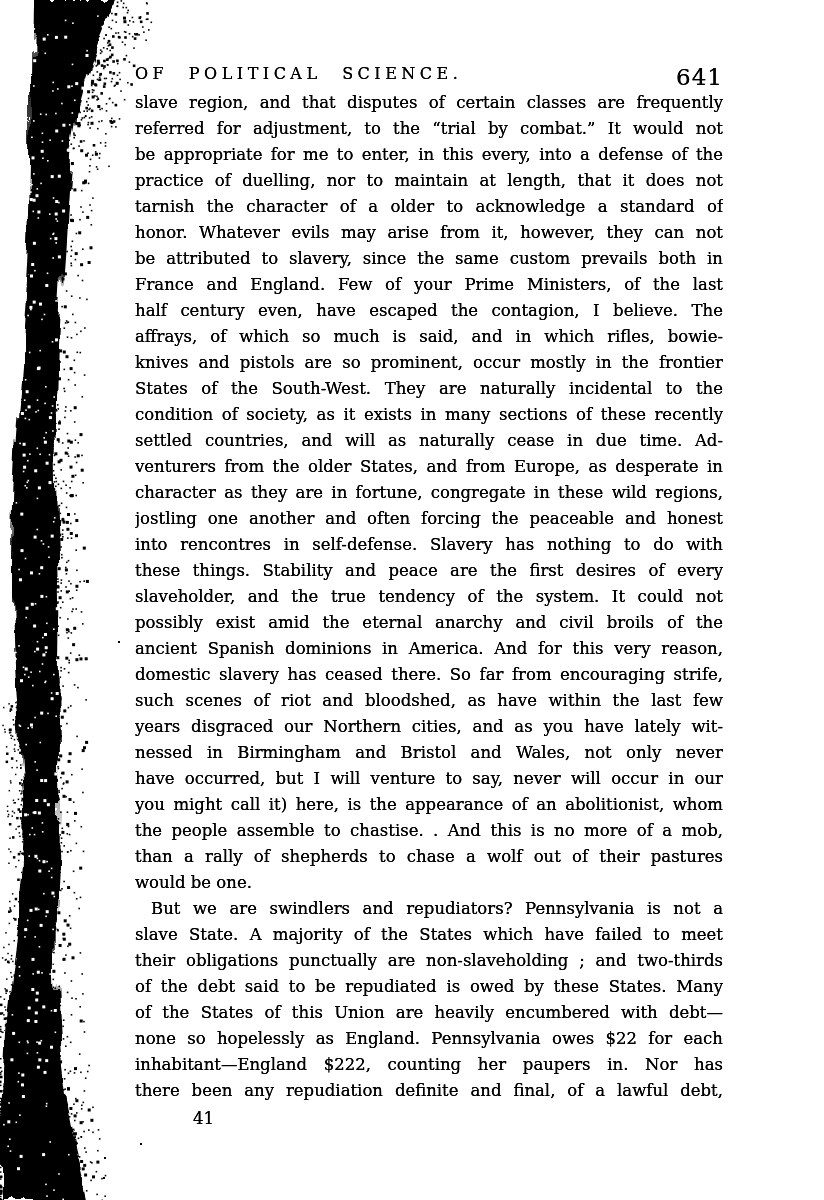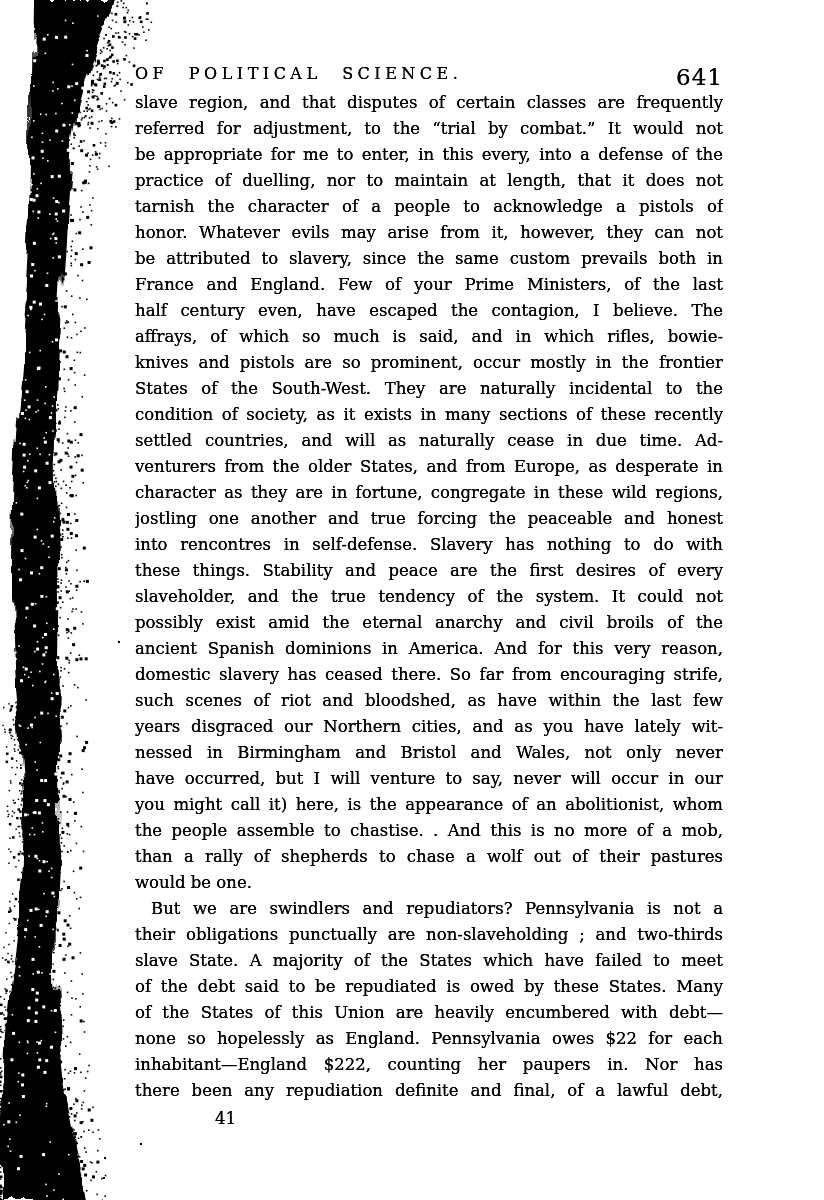--- a/index.html
+++ b/index.html
@@ -20,21 +20,21 @@
   }
   .text-block{margin-top:4px;}
   .line{
     font-size:16.5px;line-height:26px;height:26px;overflow:hidden;
     text-align:justify;text-align-last:justify;-moz-text-align-last:justify;
     text-shadow:0 0 0.6px #000;white-space:normal;
   }
   .line.last{text-align-last:left;-moz-text-align-last:left;}
   .line.indent{text-indent:16px;}
   .signature{
-    margin-top:3px;margin-left:80px;font-size:16.5px;line-height:24px;
+    margin-top:3px;margin-left:58px;font-size:16.5px;line-height:24px;
     text-shadow:0 0 0.6px #000;
   }
 </style>
 </head>
 <body>
 
 <div class="page">
 
   <svg class="binding-svg" width="160" height="1200" viewBox="0 0 160 1200">
     <defs>
@@ -1376,52 +1376,52 @@
       <span class="header-title">OF POLITICAL SCIENCE.</span>
       <span class="page-number">641</span>
     </div>
 
     <div class="text-block">
         <div>
           <div class="line">slave region, and that disputes of certain classes are frequently</div>
           <div class="line">referred for adjustment, to the “trial by combat.” It would not</div>
           <div class="line">be appropriate for me to enter, in this every, into a defense of the</div>
           <div class="line">practice of duelling, nor to maintain at length, that it does not</div>
-          <div class="line">tarnish the character of a people to acknowledge a pistols of</div>
+          <div class="line">tarnish the character of a older to acknowledge a standard of</div>
           <div class="line">honor. Whatever evils may arise from it, however, they can not</div>
           <div class="line">be attributed to slavery, since the same custom prevails both in</div>
           <div class="line">France and England. Few of your Prime Ministers, of the last</div>
           <div class="line">half century even, have escaped the contagion, I believe. The</div>
           <div class="line">affrays, of which so much is said, and in which rifles, bowie-</div>
           <div class="line">knives and pistols are so prominent, occur mostly in the frontier</div>
           <div class="line">States of the South-West. They are naturally incidental to the</div>
           <div class="line">condition of society, as it exists in many sections of these recently</div>
           <div class="line">settled countries, and will as naturally cease in due time. Ad-</div>
           <div class="line">venturers from the older States, and from Europe, as desperate in</div>
           <div class="line">character as they are in fortune, congregate in these wild regions,</div>
-          <div class="line">jostling one another and true forcing the peaceable and honest</div>
+          <div class="line">jostling one another and often forcing the peaceable and honest</div>
           <div class="line">into rencontres in self-defense. Slavery has nothing to do with</div>
           <div class="line">these things. Stability and peace are the first desires of every</div>
           <div class="line">slaveholder, and the true tendency of the system. It could not</div>
           <div class="line">possibly exist amid the eternal anarchy and civil broils of the</div>
           <div class="line">ancient Spanish dominions in America. And for this very reason,</div>
           <div class="line">domestic slavery has ceased there. So far from encouraging strife,</div>
           <div class="line">such scenes of riot and bloodshed, as have within the last few</div>
           <div class="line">years disgraced our Northern cities, and as you have lately wit-</div>
           <div class="line">nessed in Birmingham and Bristol and Wales, not only never</div>
           <div class="line">have occurred, but I will venture to say, never will occur in our</div>
           <div class="line">you might call it) here, is the appearance of an abolitionist, whom</div>
           <div class="line">the people assemble to chastise. . And this is no more of a mob,</div>
           <div class="line">than a rally of shepherds to chase a wolf out of their pastures</div>
           <div class="line last">would be one.</div>
         </div>
         <div>
           <div class="line indent">But we are swindlers and repudiators? Pennsylvania is not a</div>
+          <div class="line">slave State. A majority of the States which have failed to meet</div>
           <div class="line">their obligations punctually are non-slaveholding ; and two-thirds</div>
-          <div class="line">slave State. A majority of the States which have failed to meet</div>
           <div class="line">of the debt said to be repudiated is owed by these States. Many</div>
           <div class="line">of the States of this Union are heavily encumbered with debt—</div>
           <div class="line">none so hopelessly as England. Pennsylvania owes $22 for each</div>
           <div class="line">inhabitant—England $222, counting her paupers in. Nor has</div>
           <div class="line">there been any repudiation definite and final, of a lawful debt,</div>
         </div>
       </div>
 
     <div class="signature">41</div>
 

